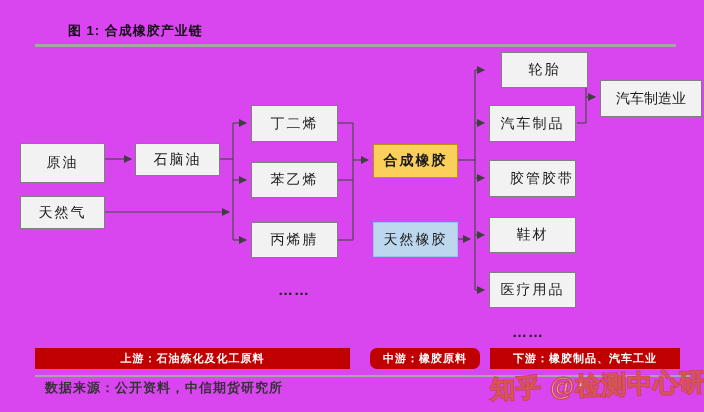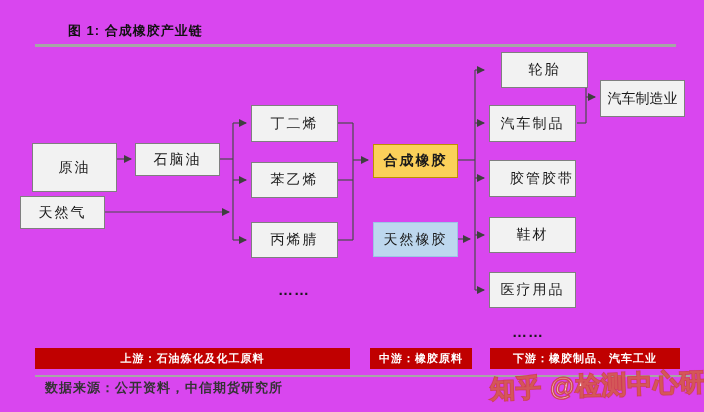--- a/index.html
+++ b/index.html
@@ -30,21 +30,21 @@
   .ellipsis{
     position:absolute;font-size:15px;font-weight:700;color:#1a1a1a;
     letter-spacing:1px;white-space:nowrap;
   }
   .banner{
     position:absolute;top:348px;height:21px;background:var(--banner-red);
     color:#ffffff;font-size:11px;font-weight:700;display:flex;
     align-items:center;justify-content:center;white-space:nowrap;letter-spacing:1px;
   }
   .banner-upstream{left:35px;width:315px;}
-  .banner-midstream{left:370px;width:102px;}
+  .banner-midstream{left:370px;width:110px;border-radius:7px;}
   .banner-downstream{left:490px;width:190px;}
   .source-line{
     position:absolute;left:45px;top:379px;font-size:13px;font-weight:700;
     color:#333;white-space:nowrap;letter-spacing:1px;
   }
   .watermark{
     position:absolute;left:490px;top:368px;font-size:25px;font-weight:700;
     color:rgba(255,255,255,0.92);
     -webkit-text-stroke:1.5px rgba(205,60,60,0.85);
     text-shadow:0 0 1px rgba(205,60,60,0.5);
@@ -92,38 +92,38 @@
       <line x1="475" y1="235" x2="484" y2="235" marker-end="url(#arw)"></line>
       <line x1="475" y1="290" x2="484" y2="290" marker-end="url(#arw)"></line>
 
       <line x1="577" y1="70" x2="586" y2="70"></line>
       <line x1="577" y1="123" x2="586" y2="123"></line>
       <line x1="586" y1="70" x2="586" y2="123"></line>
       <line x1="586" y1="97" x2="595" y2="97" marker-end="url(#arw)"></line>
     </g>
   </svg>
 
-  <div class="node" style="left:32px;top:143px;width:85px;height:49px;">原油</div>
+  <div class="node" style="left:20px;top:143px;width:85px;height:40px;">原油</div>
   <div class="node" style="left:135px;top:143px;width:85px;height:33px;">石脑油</div>
   <div class="node" style="left:20px;top:196px;width:85px;height:33px;">天然气</div>
 
   <div class="node" style="left:251px;top:105px;width:87px;height:37px;">丁二烯</div>
   <div class="node" style="left:251px;top:162px;width:87px;height:36px;">苯乙烯</div>
   <div class="node" style="left:251px;top:222px;width:87px;height:36px;">丙烯腈</div>
 
   <div class="node yellow" style="left:373px;top:144px;width:85px;height:34px;">合成橡胶</div>
   <div class="node blue" style="left:373px;top:222px;width:85px;height:35px;">天然橡胶</div>
 
   <div class="node" style="left:489px;top:52px;width:87px;height:36px;margin-left:12px;">轮胎</div>
   <div class="node" style="left:489px;top:105px;width:87px;height:37px;">汽车制品</div>
   <div class="node" style="left:489px;top:160px;width:87px;height:37px;padding-left:19px;">胶管胶带</div>
   <div class="node" style="left:489px;top:217px;width:87px;height:36px;">鞋材</div>
   <div class="node" style="left:489px;top:272px;width:87px;height:36px;">医疗用品</div>
 
-  <div class="node" style="left:600px;top:80px;width:85px;height:37px;letter-spacing:0;">汽车制造业</div>
+  <div class="node" style="left:600px;top:80px;width:102px;height:37px;letter-spacing:0;">汽车制造业</div>
 
   <div class="ellipsis" style="left:278px;top:281px;">……</div>
   <div class="ellipsis" style="left:512px;top:323px;">……</div>
 
   <div class="banner banner-upstream">上游：石油炼化及化工原料</div>
   <div class="banner banner-midstream">中游：橡胶原料</div>
   <div class="banner banner-downstream">下游：橡胶制品、汽车工业</div>
 
   <div class="bottom-rule"></div>
 

